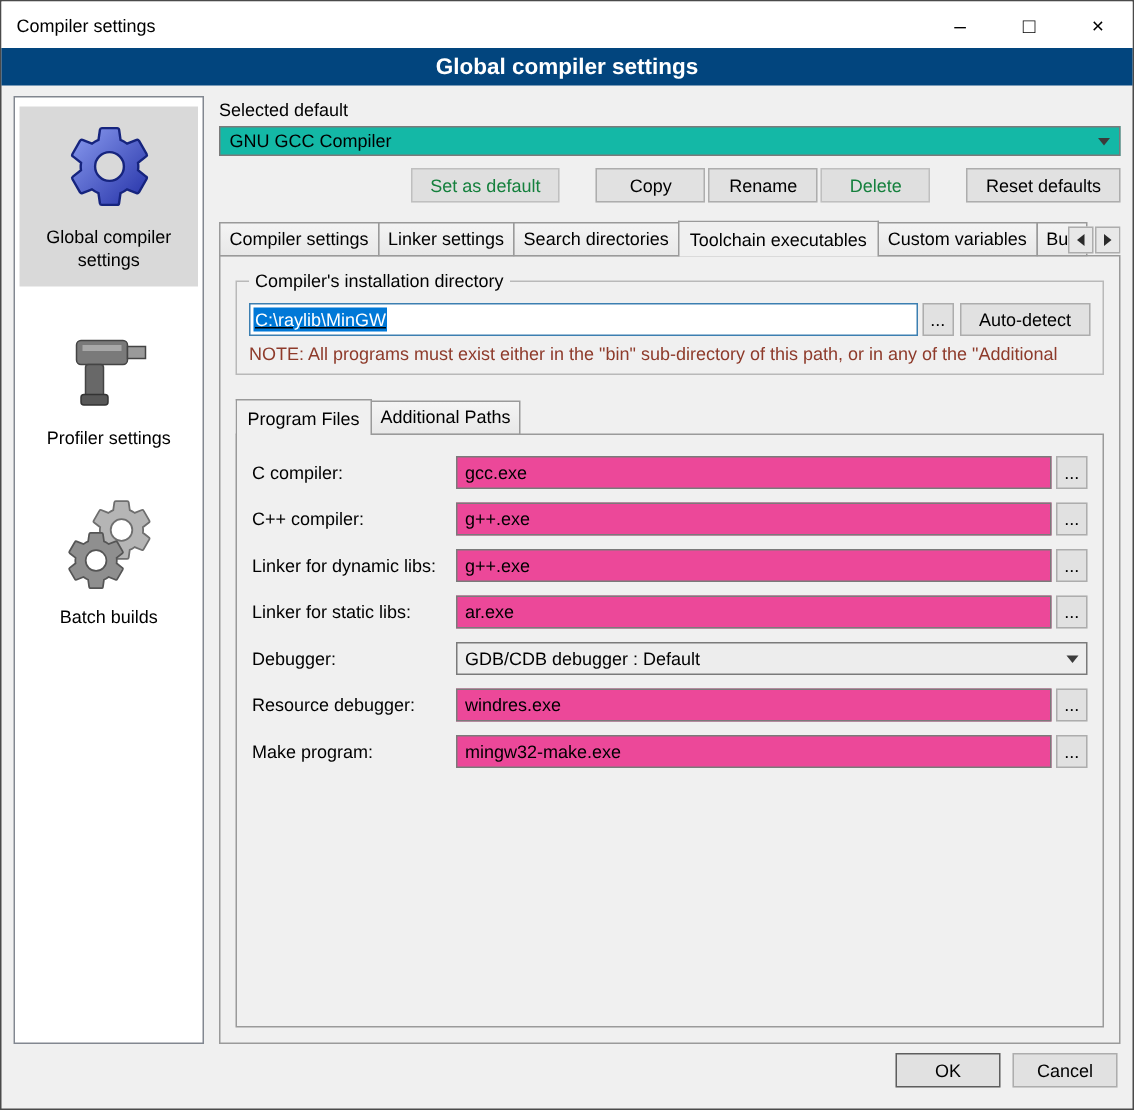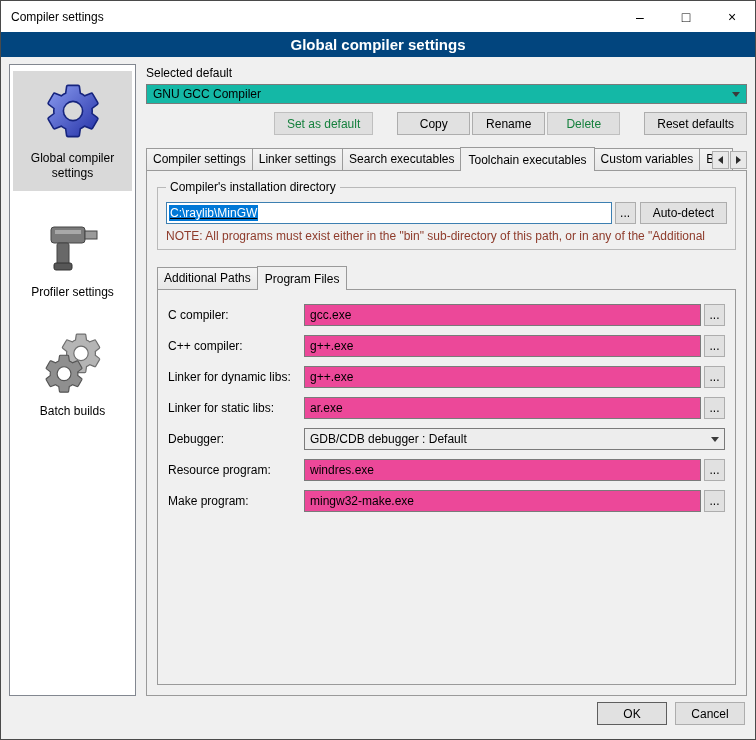--- a/index.html
+++ b/index.html
@@ -166,21 +166,21 @@
           <button class="btn" style="min-width:73px">Rename</button>
           <button class="btn disabled" style="min-width:73px">Delete</button>
         </div>
         <div style="width:24px"></div>
         <button class="btn">Reset defaults</button>
       </div>
 
       <div class="tabstrip">
         <div class="tab">Compiler settings</div>
         <div class="tab">Linker settings</div>
-        <div class="tab">Search executables</div>
+        <div class="tab">Search directories</div>
         <div class="tab active">Toolchain executables</div>
         <div class="tab">Custom variables</div>
         <div class="tab">Buil</div>
         <div class="tabscroll">
           <div class="sbtn">
               <span class="tri-left"></span>
             </div>
           <div class="sbtn">
               <span class="tri-right"></span>
             </div>
@@ -196,22 +196,22 @@
               <span class="sel">C:\raylib\MinGW</span>
             </div>
             <button class="btn browse">...</button>
             <button class="btn autodetect">Auto-detect</button>
           </div>
           <div class="note">NOTE: All programs must exist either in the "bin" sub-directory of this path, or in any of the "Additional</div>
         </div>
 
         <div class="subwrap">
           <div class="tabstrip" style="margin-top:0; padding-right:0;">
+            <div class="tab active">Program Files</div>
             <div class="tab">Additional Paths</div>
-            <div class="tab active">Program Files</div>
           </div>
 
           <div class="subpane">
 
             <div class="frow">
               <div class="flabel">C compiler:</div>
               <div class="finput">
                   <span>gcc.exe</span>
                 </div>
               <button class="btn browse">...</button>
@@ -243,21 +243,21 @@
 
             <div class="frow">
               <div class="flabel">Debugger:</div>
               <div class="fcombo">
                 <span class="val">GDB/CDB debugger : Default</span>
                 <span class="tri-down"></span>
               </div>
             </div>
 
             <div class="frow">
-              <div class="flabel">Resource program:</div>
+              <div class="flabel">Resource debugger:</div>
               <div class="finput">
                   <span>windres.exe</span>
                 </div>
               <button class="btn browse">...</button>
             </div>
 
             <div class="frow">
               <div class="flabel">Make program:</div>
               <div class="finput">
                   <span>mingw32-make.exe</span>

